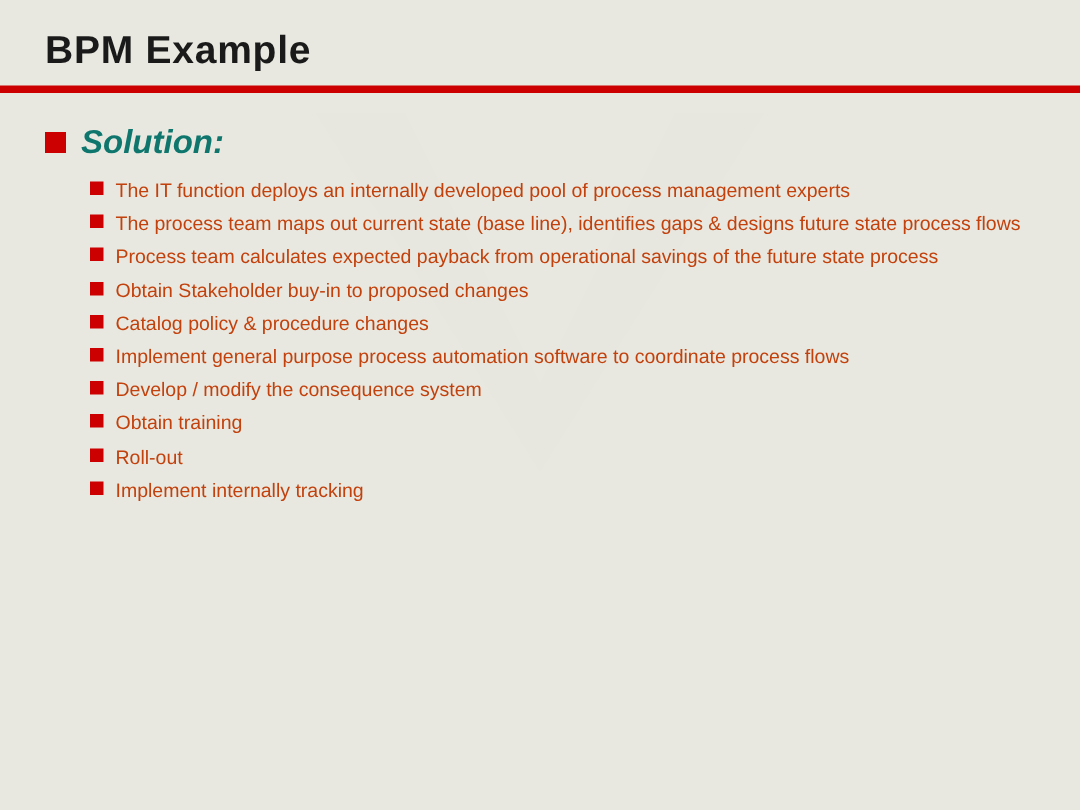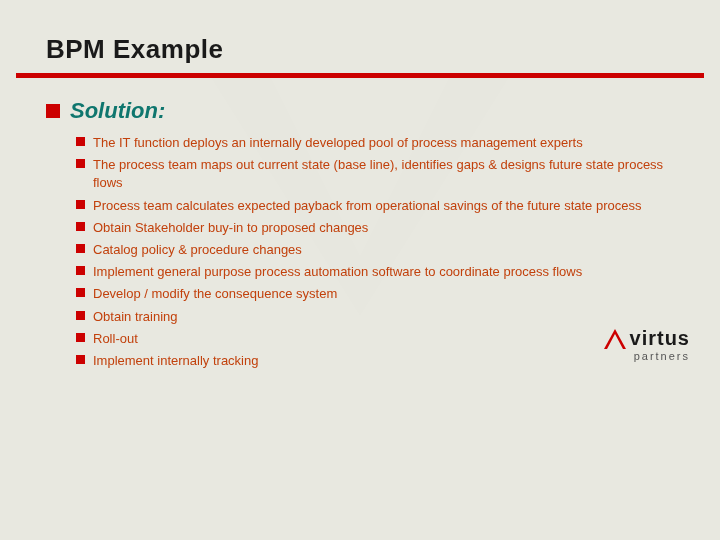--- a/index.html
+++ b/index.html
@@ -15,21 +15,21 @@
       font-family: Arial, Helvetica, sans-serif;
       overflow: hidden;
       position: relative;
     }
 
     .slide {
       width: 720px;
       height: 380px;
       background: #e8e8e0;
       position: relative;
-      padding: 16px;
+      padding: 0;
     }
 
     .header {
       padding: 18px 30px 8px 30px;
     }
 
     .header-title {
       font-size: 26px;
       font-weight: bold;
       color: #1a1a1a;
@@ -194,24 +194,14 @@
     </ul>
 
   </div>
 
   <div class="watermark">
     <svg width="300" height="240" viewBox="0 0 300 240" opacity="0.08">
       <polygon points="0,0 60,0 150,180 240,0 300,0 150,240" fill="#666"></polygon>
     </svg>
   </div>
 
-  <div class="logo">
-    <div class="logo-mark">
-      <svg width="22" height="20" viewBox="0 0 22 20">
-        <polygon points="11,0 22,20 0,20" fill="#cc0000"></polygon>
-        <polygon points="11,5 19,20 3,20" fill="#e8e8e0"></polygon>
-      </svg>
-      <span class="logo-text">virtus</span>
-    </div>
-    <span class="logo-subtext">partners</span>
-  </div>
 
 </div>
 
 </body></html>

